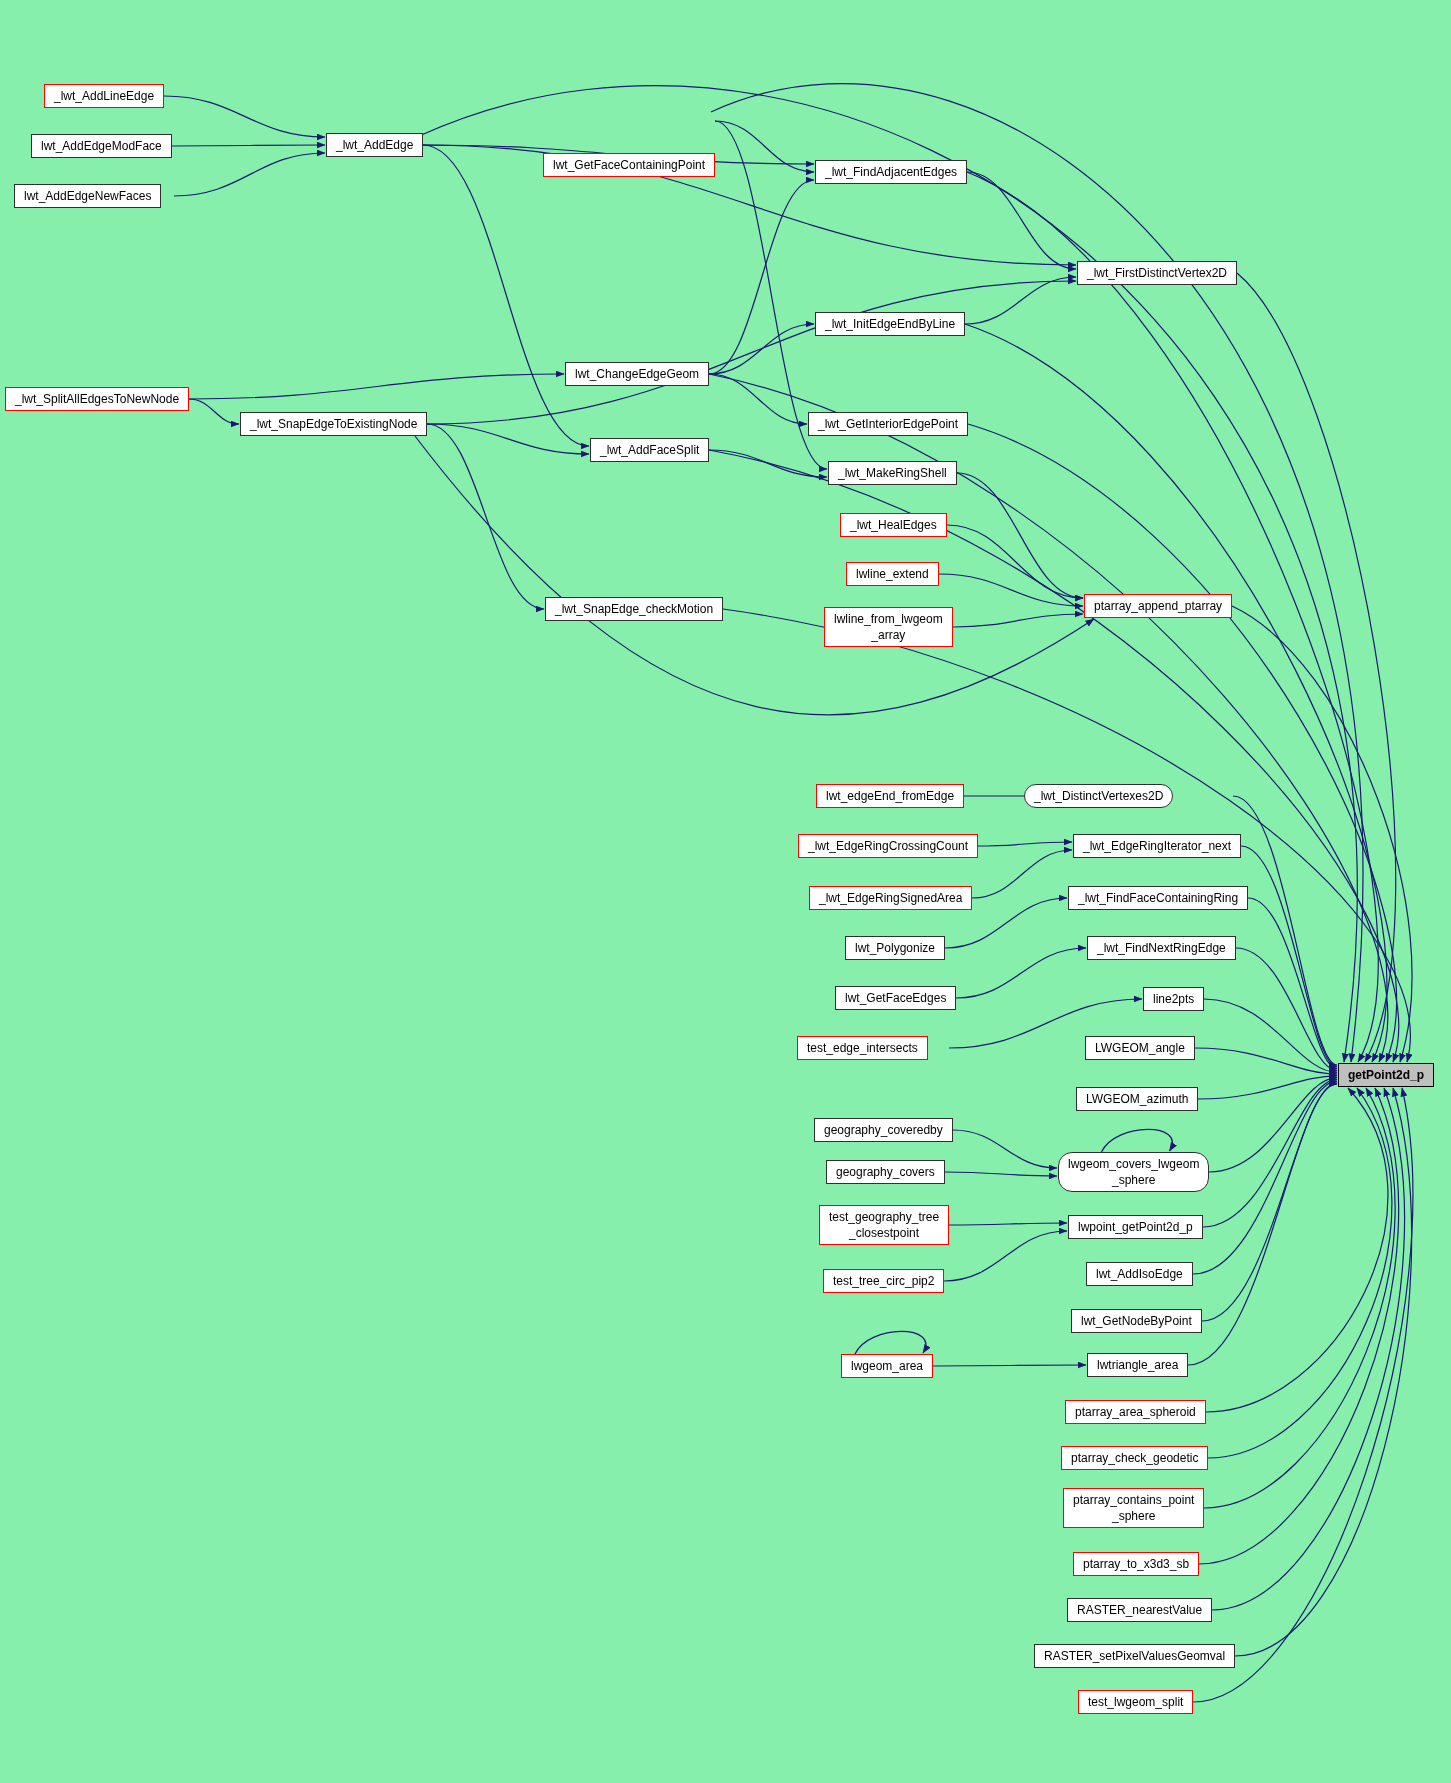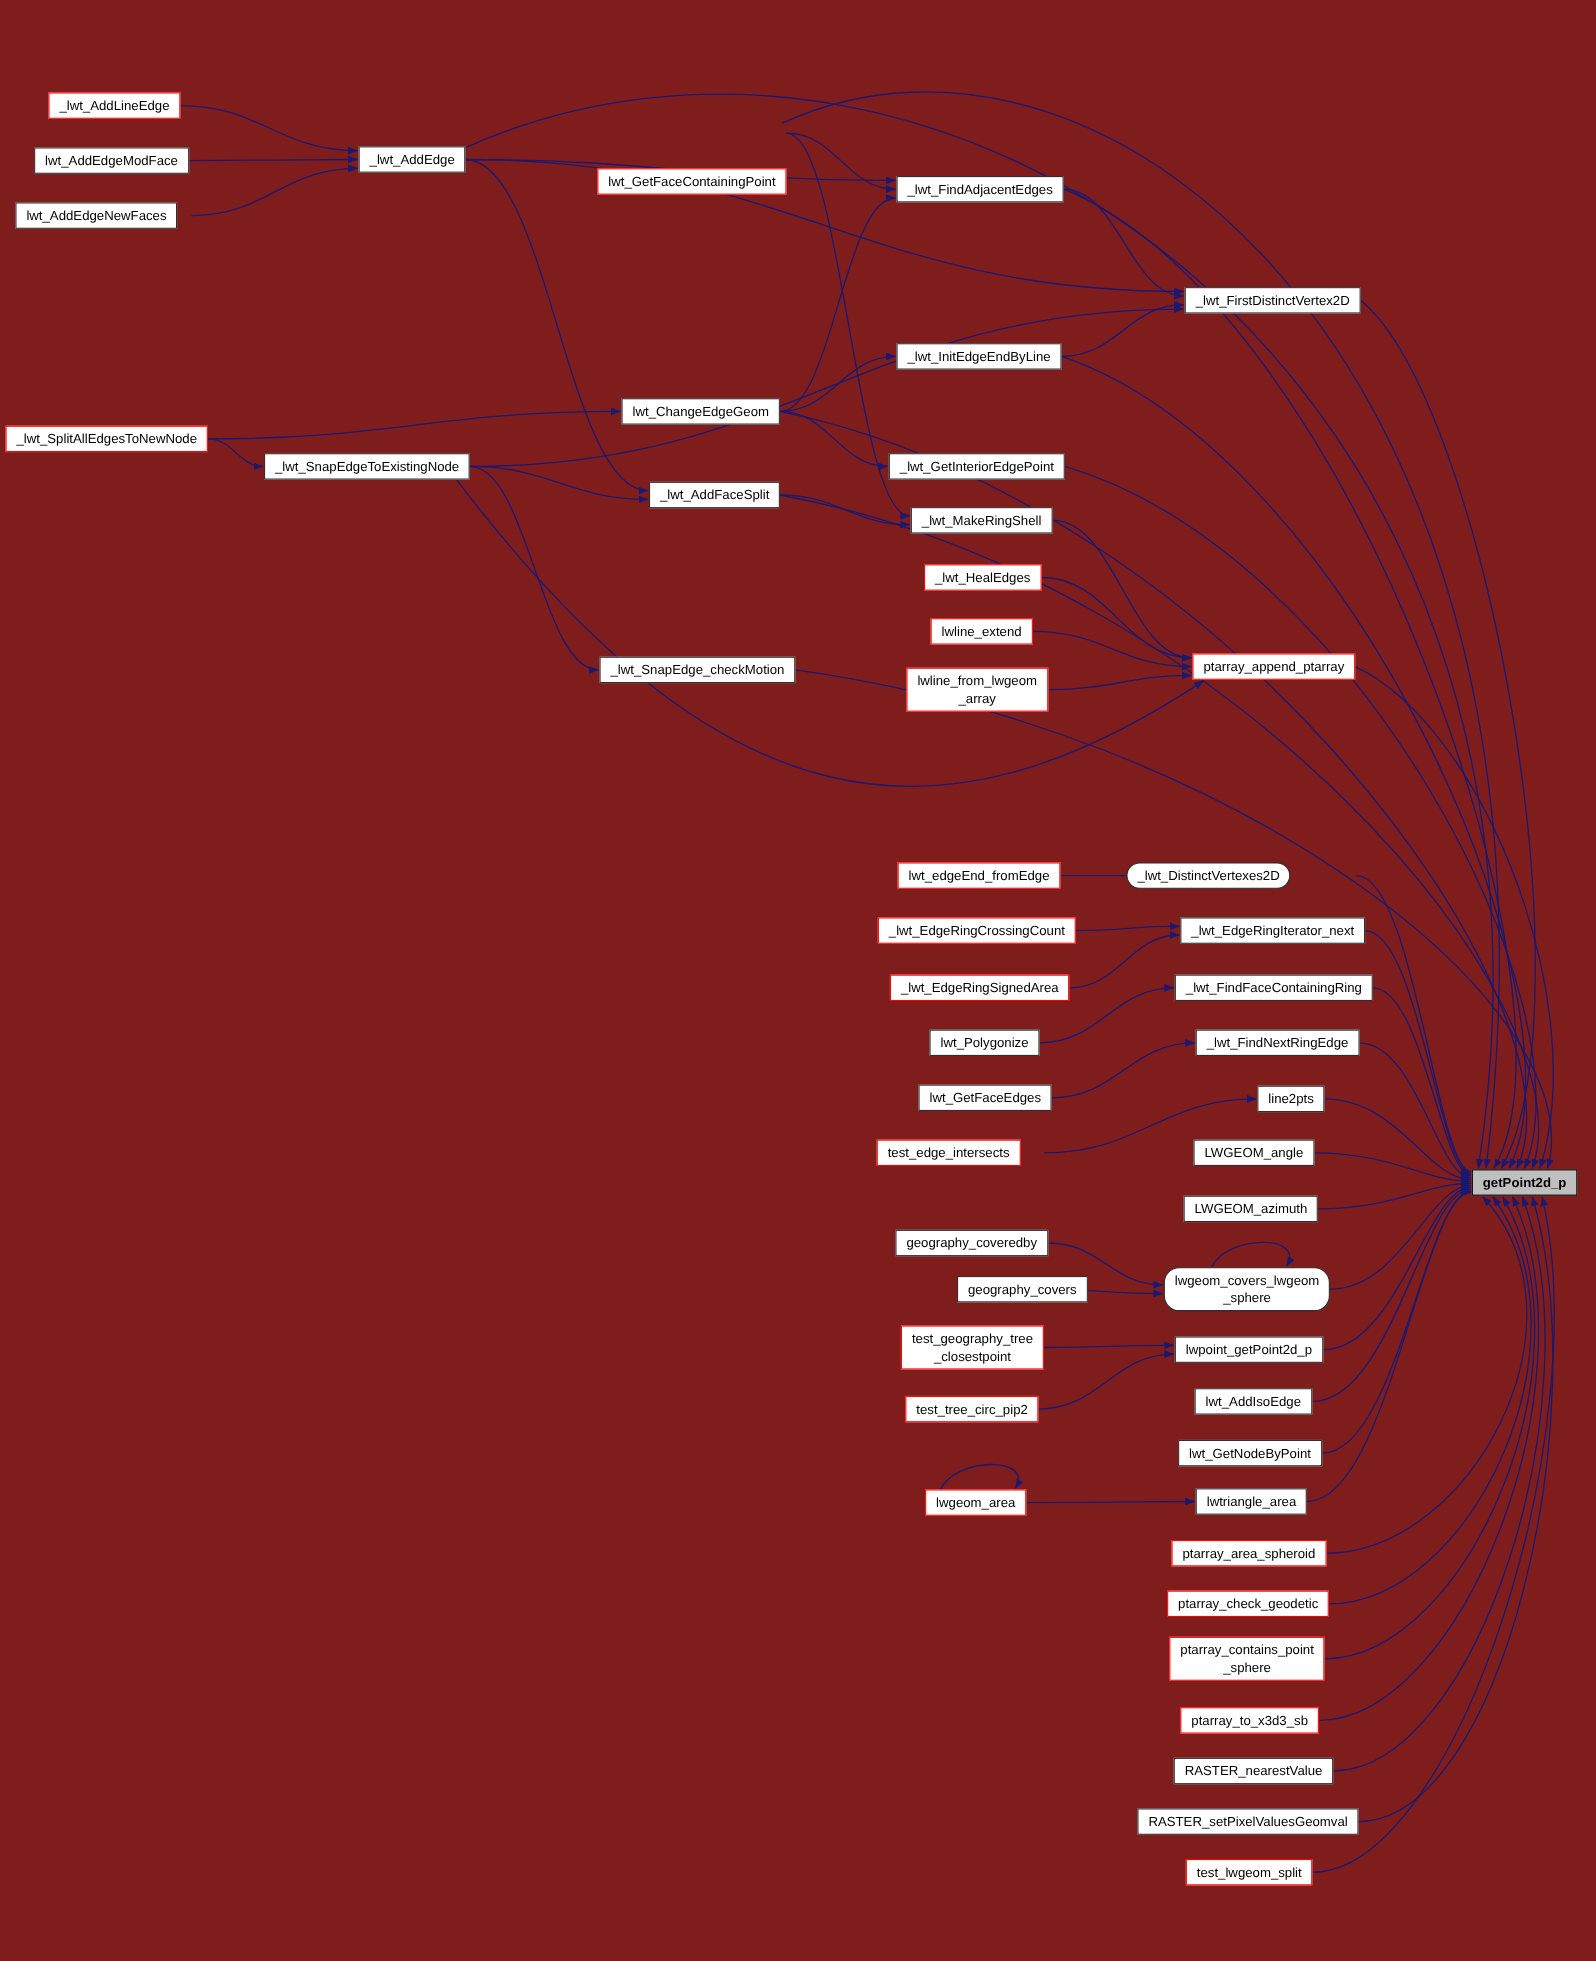--- a/index.html
+++ b/index.html
@@ -1,16 +1,16 @@
 <!DOCTYPE html>
 <html><head>
 <meta charset="utf-8">
 <style>
   html,body{margin:0;padding:0;background:#ffffff;}
-  .canvas{position:relative;width:1451px;height:1783px;background:#7f1d1d;overflow:hidden;
+  .canvas{position:relative;width:1451px;height:1783px;background:#86efac;overflow:hidden;
           font-family:"Liberation Sans","DejaVu Sans",sans-serif;}
   .edge-layer{position:absolute;left:0;top:0;width:1451px;height:1783px;}
   .node{position:absolute;box-sizing:border-box;background:#ffffff;border:1px solid #2f2f2f;
         color:#000;font-size:12px;line-height:16px;padding:3px 9px;white-space:pre-line;
         text-align:center;cursor:pointer;}
   .node.red{border:1.5px solid #ff0000;}
   .node.focus{background:#bfbfbf;border:1px solid #000000;cursor:default;}
 </style>
 </head>
 <body>
@@ -119,21 +119,21 @@
     <div class="node" style="left: 1068px; top: 886px;">_lwt_FindFaceContainingRing</div>
     <div class="node" style="left: 845px; top: 936px;">lwt_Polygonize</div>
     <div class="node" style="left: 1087px; top: 936px;">_lwt_FindNextRingEdge</div>
     <div class="node" style="left: 835px; top: 986px;">lwt_GetFaceEdges</div>
     <div class="node" style="left: 1143px; top: 987px;">line2pts</div>
     <div class="node red" style="left: 797px; top: 1036px;">test_edge_intersects</div>
     <div class="node" style="left: 1085px; top: 1036px;">LWGEOM_angle</div>
     <div class="node" style="left: 1076px; top: 1087px;">LWGEOM_azimuth</div>
     <div class="node focus" style="left: 1338px; top: 1063px; font-weight: bold;">getPoint2d_p</div>
     <div class="node" style="left: 814px; top: 1118px;">geography_coveredby</div>
-    <div class="node" style="left: 826px; top: 1160px; margin-left: 44px;">geography_covers</div>
+    <div class="node" style="left: 826px; top: 1160px;">geography_covers</div>
     <div class="node" style="left: 1058px; top: 1152px; border-radius: 14px;">lwgeom_covers_lwgeom
 _sphere</div>
     <div class="node red" style="left: 819px; top: 1205px;">test_geography_tree
 _closestpoint</div>
     <div class="node" style="left: 1068px; top: 1215px;">lwpoint_getPoint2d_p</div>
     <div class="node red" style="left: 823px; top: 1269px;">test_tree_circ_pip2</div>
     <div class="node" style="left: 1086px; top: 1262px;">lwt_AddIsoEdge</div>
     <div class="node" style="left: 1071px; top: 1309px;">lwt_GetNodeByPoint</div>
     <div class="node red" style="left: 841px; top: 1354px;">lwgeom_area</div>
     <div class="node" style="left: 1087px; top: 1353px;">lwtriangle_area</div>

